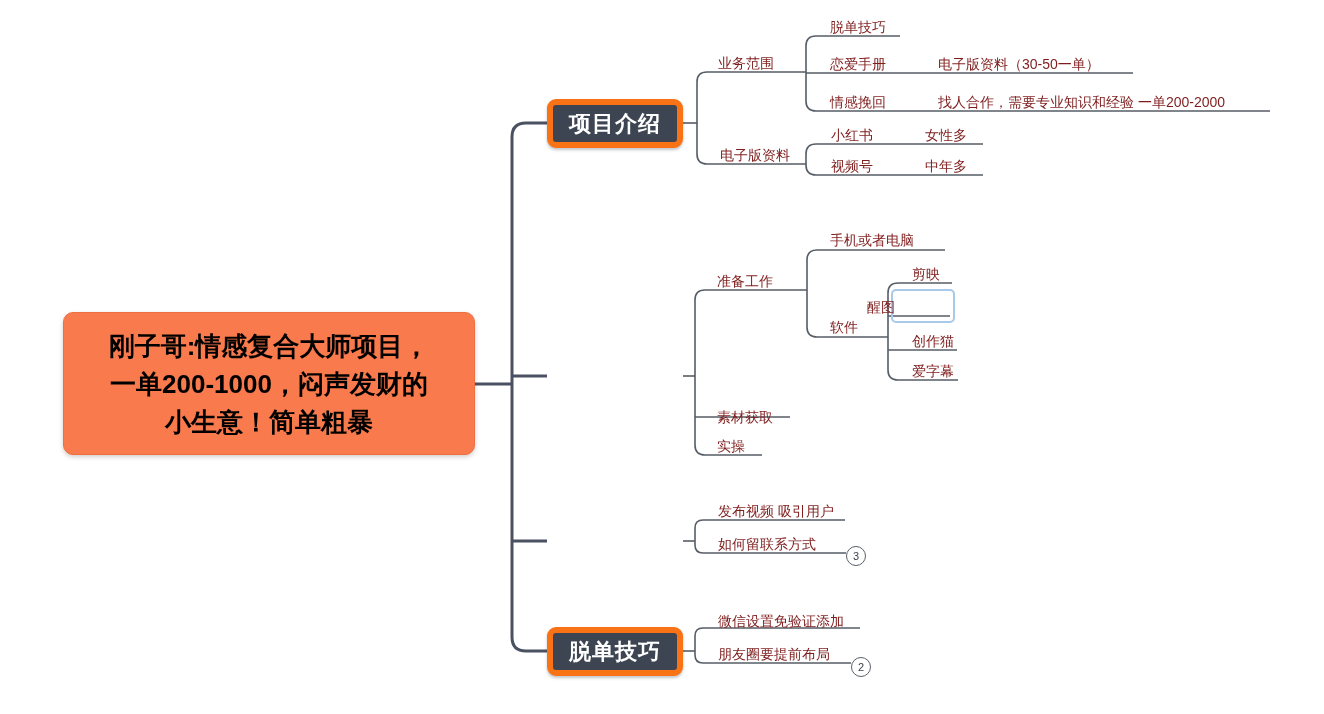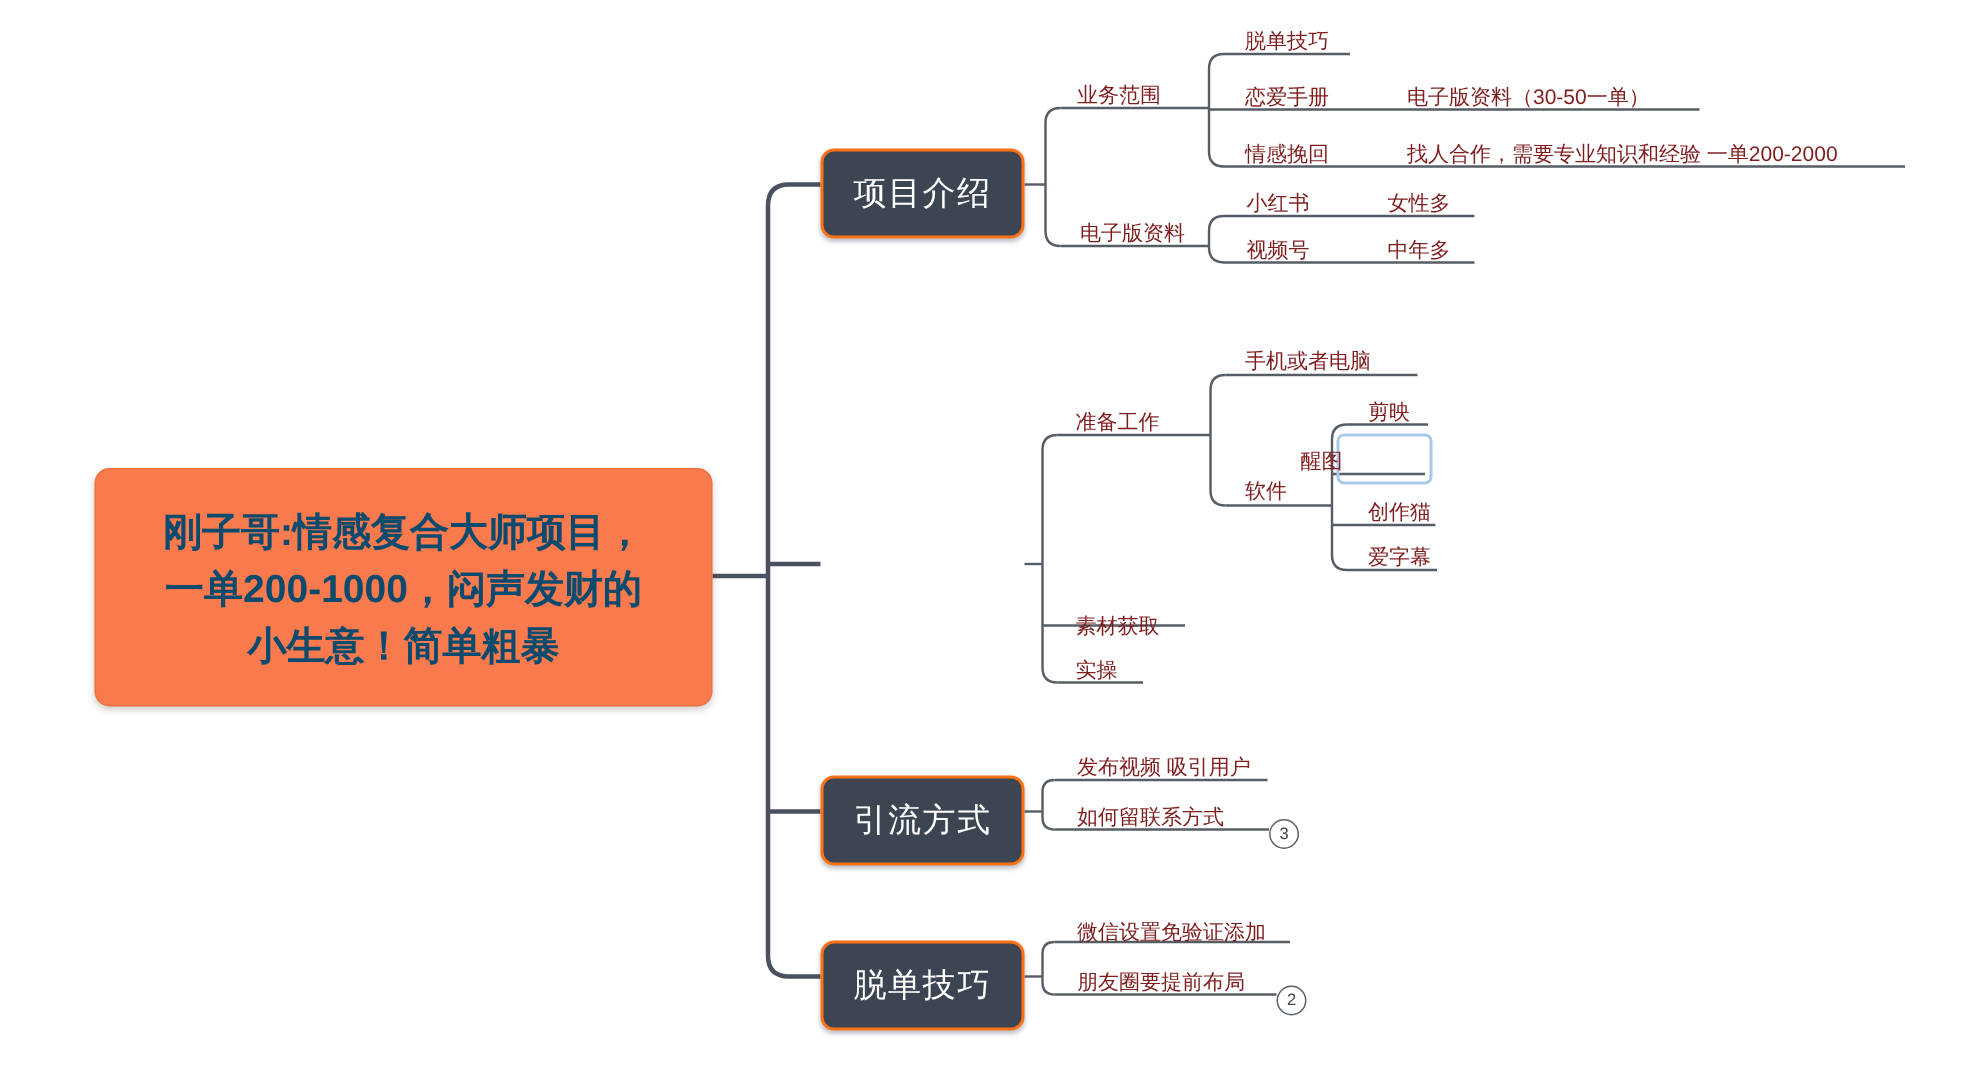--- a/index.html
+++ b/index.html
@@ -2,33 +2,33 @@
 <html><head>
 <meta charset="utf-8">
 <style>
   html,body{margin:0;padding:0;background:#ffffff;}
   #canvas{
     position:relative;width:1324px;height:714px;background:#ffffff;overflow:hidden;
     font-family:"Liberation Sans","DejaVu Sans",sans-serif;
   }
   #wires{position:absolute;left:0;top:0;width:1324px;height:714px;}
   .root-node{
-    position:absolute;left:63px;top:312px;width:412px;height:159px;
+    position:absolute;left:63px;top:312px;width:412px;height:143px;
     background:#f97a4c;border:1px solid #ef6f3e;border-radius:10px;
     box-shadow:0 2px 4px rgba(80,60,50,.25);
     display:flex;align-items:center;justify-content:center;text-align:center;
-    color:#0c4a6e;font-weight:bold;font-size:26px;line-height:38px;
+    color:#000000;font-weight:bold;font-size:26px;line-height:38px;
     white-space:pre-line;box-sizing:border-box;
   }
   .topic{
-    position:absolute;left:547px;width:136px;height:60px;
-    background:#3d4552;border:2px solid #f97316;border-radius:9px;
+    position:absolute;left:547px;width:136px;height:49px;
+    background:#3d4552;border:6px solid #f97316;border-radius:9px;
     box-shadow:0 2px 3px rgba(50,60,80,.3);
     display:flex;align-items:center;justify-content:center;
-    color:#ffffff;font-weight:normal;font-size:22px;letter-spacing:1px;
+    color:#ffffff;font-weight:bold;font-size:22px;letter-spacing:1px;
     box-sizing:border-box;
   }
   .lbl{
     position:absolute;font-size:14px;line-height:18px;color:#7f1d1d;
     white-space:nowrap;
   }
   .sel-box{
     position:absolute;left:891px;top:289px;width:64px;height:34px;
     border:2px solid #a9c9eb;border-radius:5px;background:transparent;
     box-sizing:border-box;
@@ -97,21 +97,20 @@
       <path d="M703,628 H860"></path>
       <path d="M703,663 H851"></path>
     </g>
   </svg>
 
   <div class="root-node">刚子哥:情感复合大师项目，
 一单200-1000，闷声发财的
 小生意！简单粗暴</div>
 
   <div class="topic" style="top:99px">项目介绍</div>
-  <div class="topic" style="top:517px">引流方式</div>
   <div class="topic" style="top:627px">脱单技巧</div>
 
   <div class="lbl" style="left:718px;top:54px">业务范围</div>
   <div class="lbl" style="left:830px;top:18px">脱单技巧</div>
   <div class="lbl" style="left:830px;top:55px">恋爱手册</div>
   <div class="lbl" style="left:938px;top:55px">电子版资料（30-50一单）</div>
   <div class="lbl" style="left:830px;top:93px">情感挽回</div>
   <div class="lbl" style="left:938px;top:93px">找人合作，需要专业知识和经验 一单200-2000</div>
   <div class="lbl" style="left:720px;top:146px">电子版资料</div>
   <div class="lbl" style="left:831px;top:126px">小红书</div>

